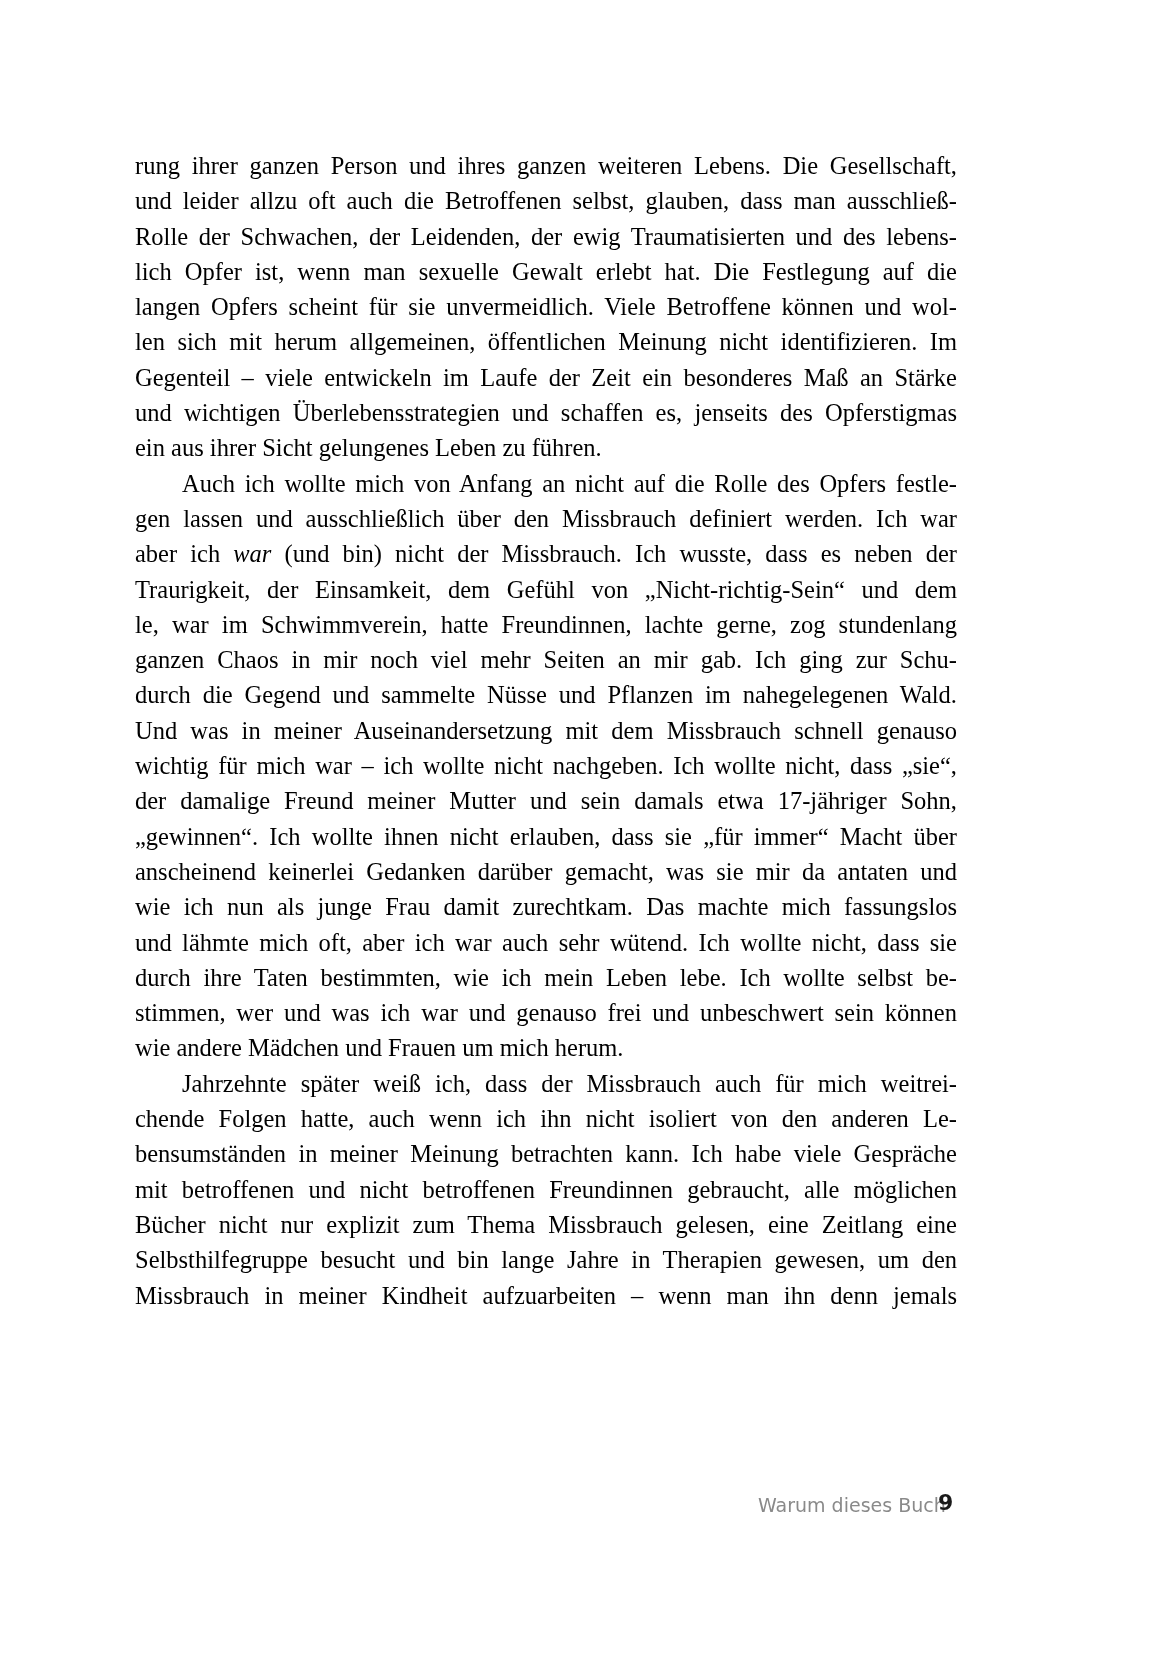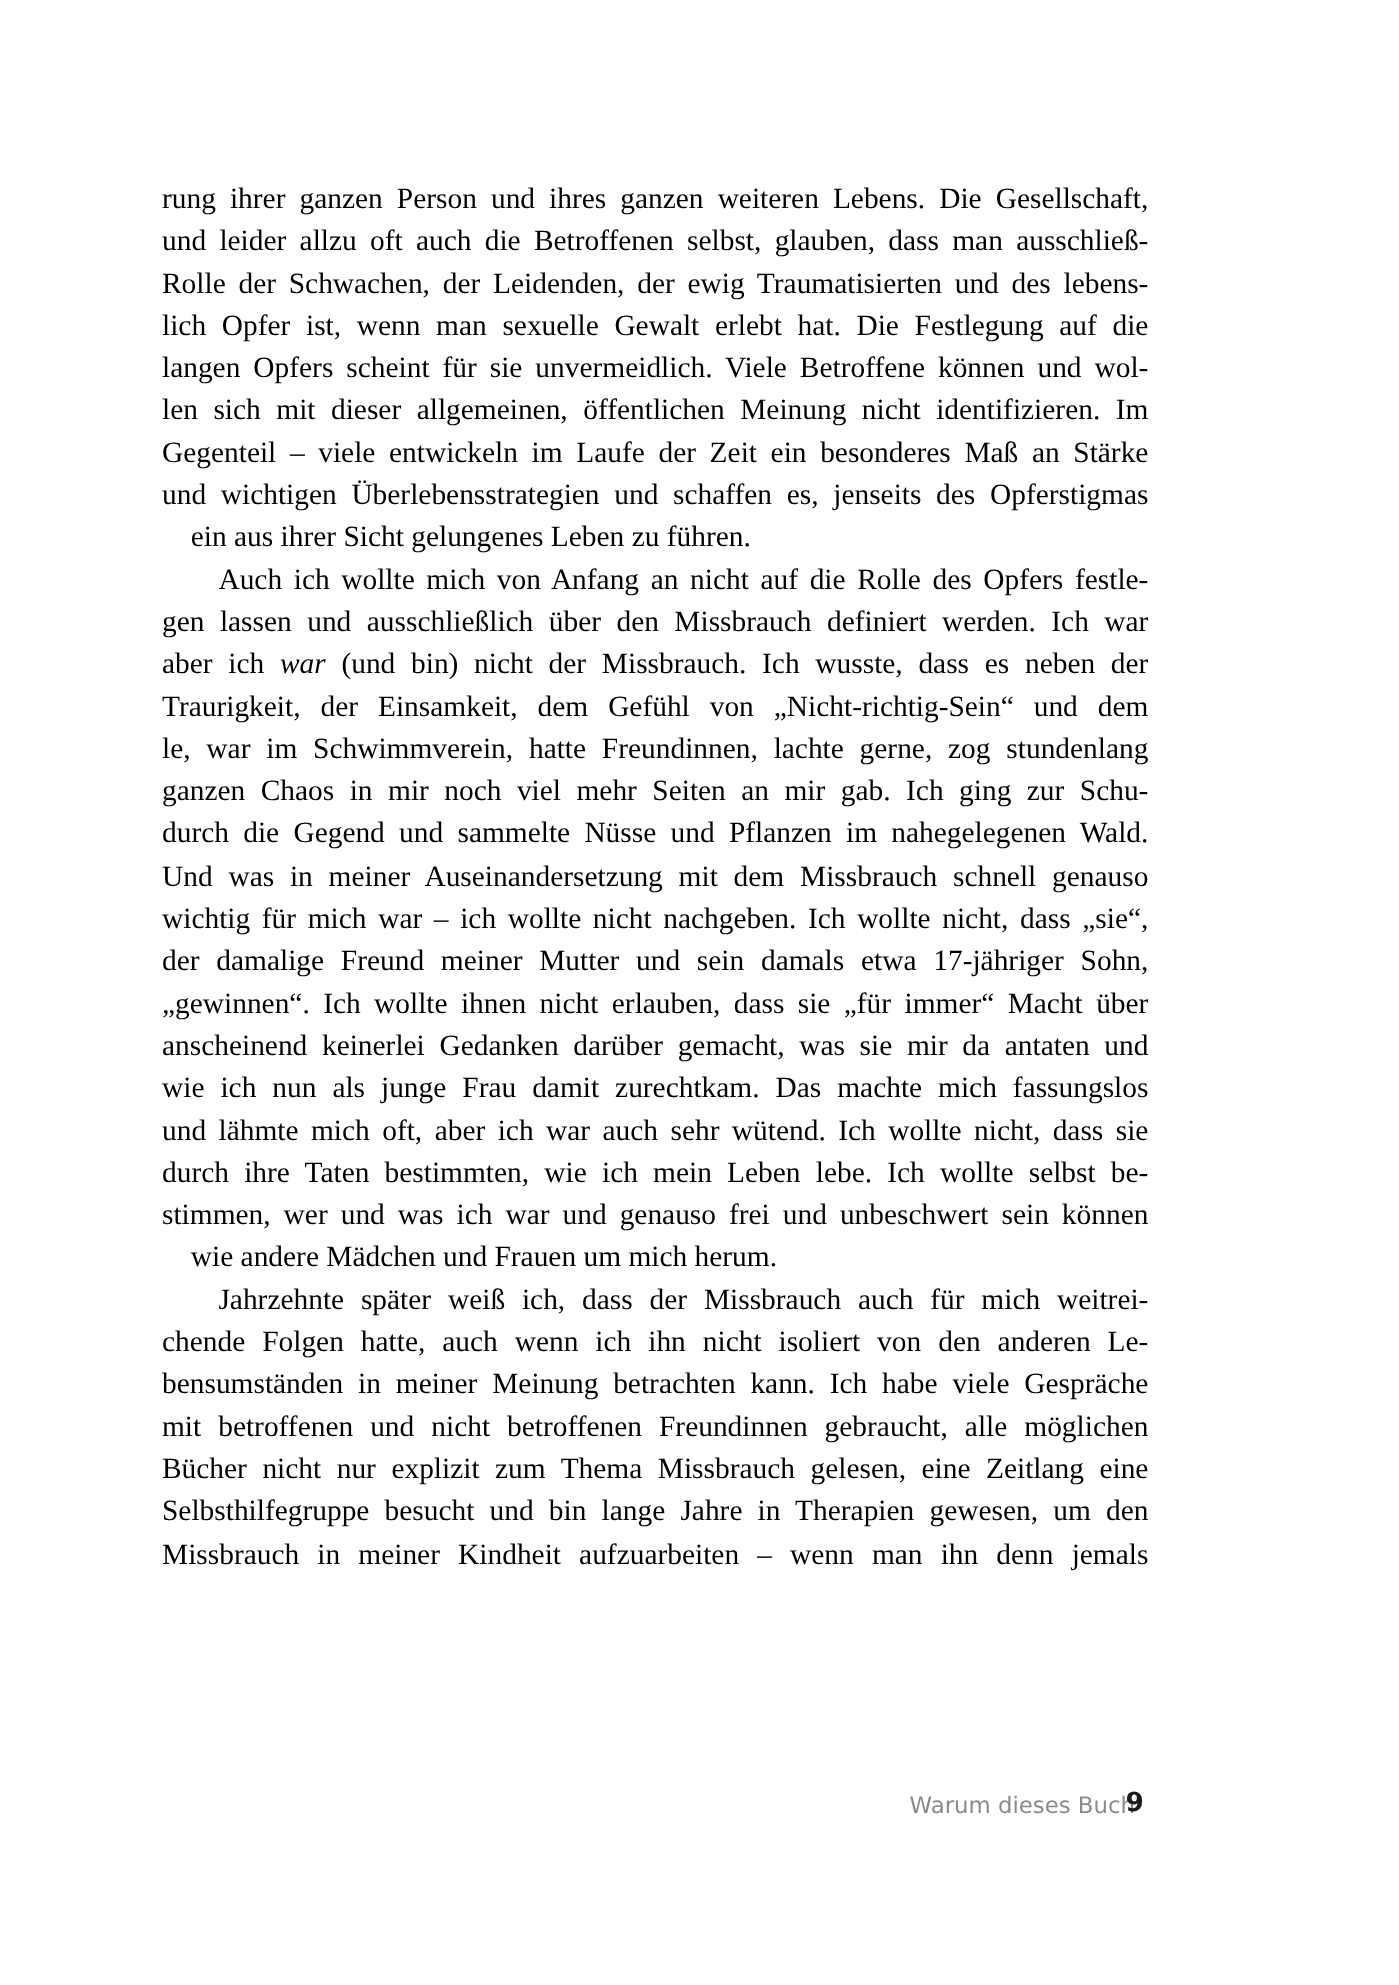--- a/index.html
+++ b/index.html
@@ -4,21 +4,21 @@
 <style>
   html, body { margin:0; padding:0; background:#ffffff; }
   body { width:1166px; height:1654px; position:relative; overflow:hidden; }
   .text-block {
     position:absolute; left:135px; top:148px; width:822px;
     font-family:"Liberation Serif","DejaVu Serif",serif;
     font-size:24.5px; line-height:35.3px; color:#000000;
     text-align:justify; hyphens:none;
   }
   .line { display:block; text-align:justify; text-align-last:justify; white-space:nowrap; height:35.3px; overflow:visible; }
-  .line.last { text-align-last:left;margin-left:24px; }
+  .line.last { text-align-last:left; }
   .line.indent { text-indent:47px; }
   .footer-title {
     position:absolute; left:758px; top:1494px;
     font-family:"DejaVu Sans","Liberation Sans",sans-serif;
     font-size:19px; color:#8a8a8a;
   }
   .page-number {
     position:absolute; left:938px; top:1490px;
     font-family:"DejaVu Sans","Liberation Sans",sans-serif;
     font-size:22px; font-weight:bold; color:#1a1a1a;
@@ -27,21 +27,21 @@
 </style>
 </head>
 <body>
 
 <div class="text-block" id="text-block">
     <span class="line">rung ihrer ganzen Person und ihres ganzen weiteren Lebens. Die Gesellschaft,</span>
     <span class="line">und leider allzu oft auch die Betroffenen selbst, glauben, dass man ausschließ-</span>
     <span class="line">Rolle der Schwachen, der Leidenden, der ewig Traumatisierten und des lebens-</span>
     <span class="line">lich Opfer ist, wenn man sexuelle Gewalt erlebt hat. Die Festlegung auf die</span>
     <span class="line">langen Opfers scheint für sie unvermeidlich. Viele Betroffene können und wol-</span>
-    <span class="line">len sich mit dieser allgemeinen, öffentlichen Meinung nicht identifizieren. Im</span>
+    <span class="line">len sich mit herum allgemeinen, öffentlichen Meinung nicht identifizieren. Im</span>
     <span class="line">Gegenteil – viele entwickeln im Laufe der Zeit ein besonderes Maß an Stärke</span>
     <span class="line">und wichtigen Überlebensstrategien und schaffen es, jenseits des Opferstigmas</span>
     <span class="line last">ein aus ihrer Sicht gelungenes Leben zu führen.</span>
     <span class="line indent">Auch ich wollte mich von Anfang an nicht auf die Rolle des Opfers festle-</span>
     <span class="line">gen lassen und ausschließlich über den Missbrauch definiert werden. Ich war</span>
     <span class="line"><span>aber ich </span><em>war</em><span> (und bin) nicht der Missbrauch. Ich wusste, dass es neben der</span></span>
     <span class="line">Traurigkeit, der Einsamkeit, dem Gefühl von „Nicht-richtig-Sein“ und dem</span>
     <span class="line">le, war im Schwimmverein, hatte Freundinnen, lachte gerne, zog stundenlang</span>
     <span class="line">ganzen Chaos in mir noch viel mehr Seiten an mir gab. Ich ging zur Schu-</span>
     <span class="line">durch die Gegend und sammelte Nüsse und Pflanzen im nahegelegenen Wald.</span>

